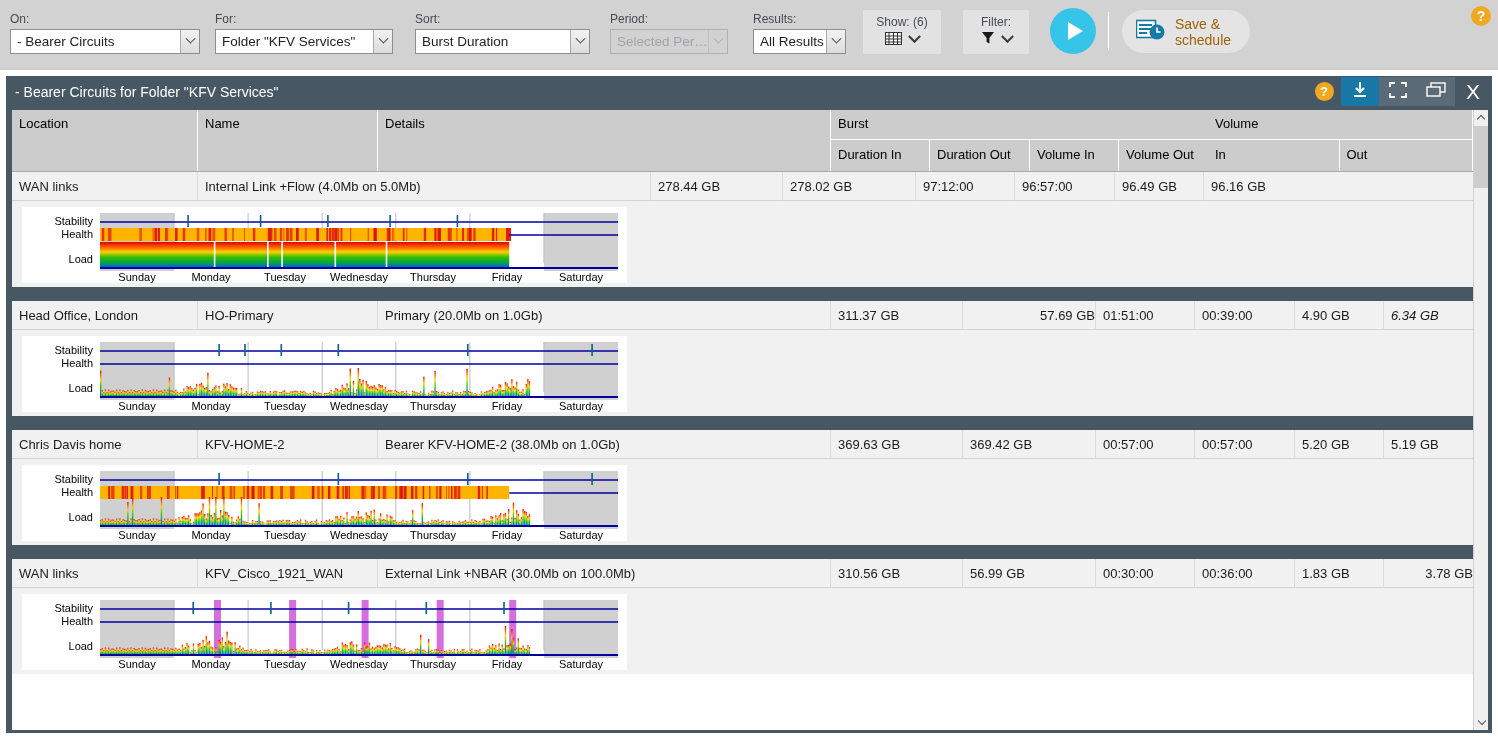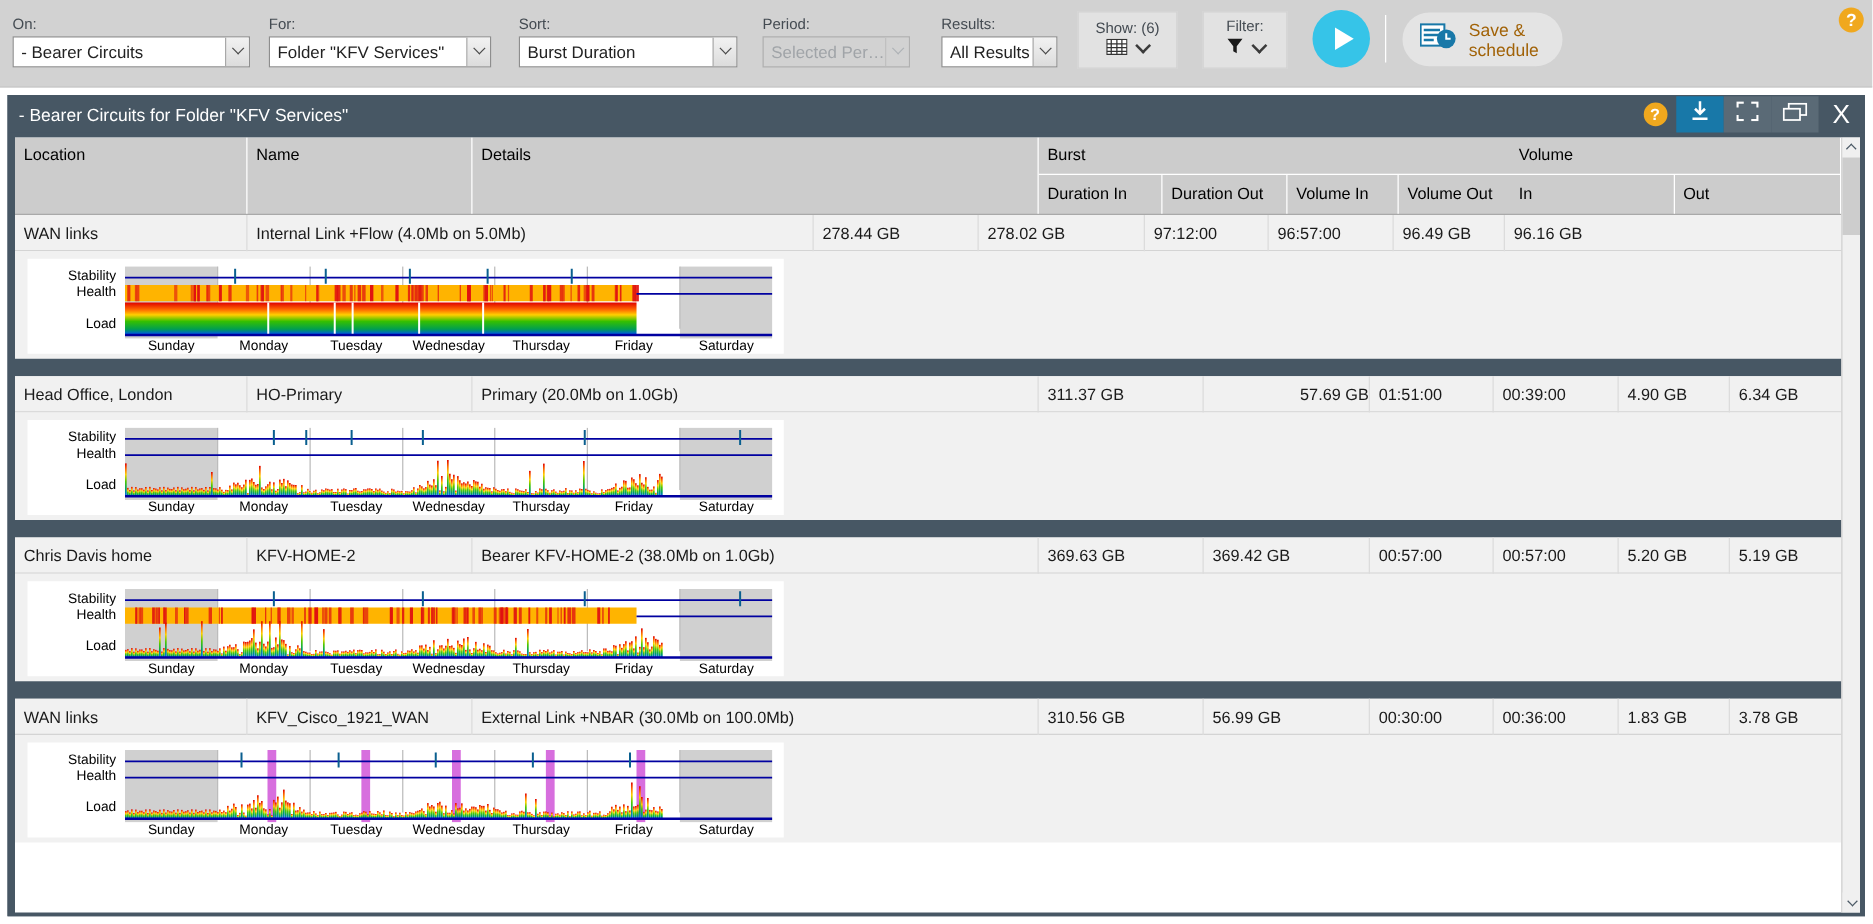--- a/index.html
+++ b/index.html
@@ -641,21 +641,21 @@
         <div class="row-band"></div>
         <div class="data-row">
           <div class="data-cell" style="width: 186px;">Head Office, London</div>
           <div class="data-cell" style="width: 180px;">HO-Primary</div>
           <div class="data-cell" style="width: 453px;">Primary (20.0Mb on 1.0Gb)</div>
           <div class="data-cell" style="width: 132px;">311.37 GB</div>
           <div class="data-cell" style="width: 133px; text-align: right;">57.69 GB</div>
           <div class="data-cell" style="width: 99px;">01:51:00</div>
           <div class="data-cell" style="width: 100px;">00:39:00</div>
           <div class="data-cell" style="width: 89px;">4.90 GB</div>
-          <div class="data-cell" style="width: 89px; border-right: none;">6.34 GB</div>
+          <div class="data-cell" style="width: 89px; border-right: none; font-style: italic;">6.34 GB</div>
         </div>
         <div class="chart-wrap">
           <div class="chart-box">
             <div class="axis-lbls">
               <div style="top: 8px;">Stability</div>
               <div style="top: 21px;">Health</div>
               <div style="top: 46px;">Load</div>
             </div>
             <div class="plot"><svg width="518" height="58" viewBox="0 0 518 58">
                 <rect x="0" y="0" width="74.07400000000001" height="58" fill="#d0d0d0"></rect>
@@ -1373,21 +1373,21 @@
         <div class="row-band"></div>
         <div class="data-row">
           <div class="data-cell" style="width: 186px;">WAN links</div>
           <div class="data-cell" style="width: 180px;">KFV_Cisco_1921_WAN</div>
           <div class="data-cell" style="width: 453px;">External Link +NBAR (30.0Mb on 100.0Mb)</div>
           <div class="data-cell" style="width: 132px;">310.56 GB</div>
           <div class="data-cell" style="width: 133px;">56.99 GB</div>
           <div class="data-cell" style="width: 99px;">00:30:00</div>
           <div class="data-cell" style="width: 100px;">00:36:00</div>
           <div class="data-cell" style="width: 89px;">1.83 GB</div>
-          <div class="data-cell" style="width: 89px; border-right: none;">3.78 GB</div>
+          <div class="data-cell" style="width: 89px; border-right: none; text-align: right;">3.78 GB</div>
         </div>
         <div class="chart-wrap">
           <div class="chart-box">
             <div class="axis-lbls">
               <div style="top: 8px;">Stability</div>
               <div style="top: 21px;">Health</div>
               <div style="top: 46px;">Load</div>
             </div>
             <div class="plot"><svg width="518" height="58" viewBox="0 0 518 58">
                 <rect x="0" y="0" width="74.07400000000001" height="58" fill="#d0d0d0"></rect>

